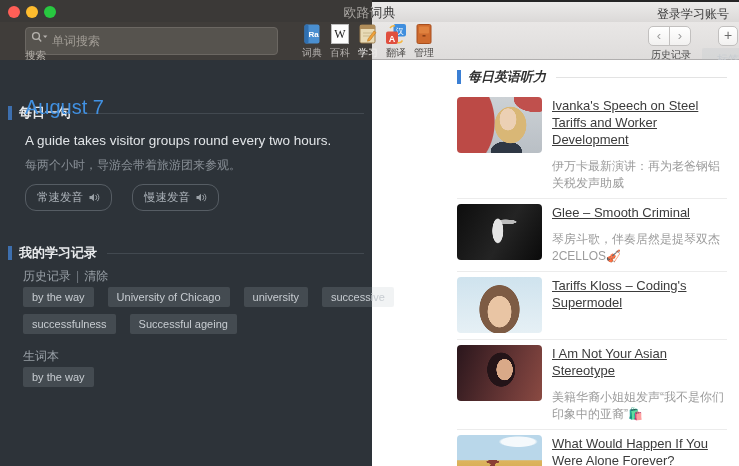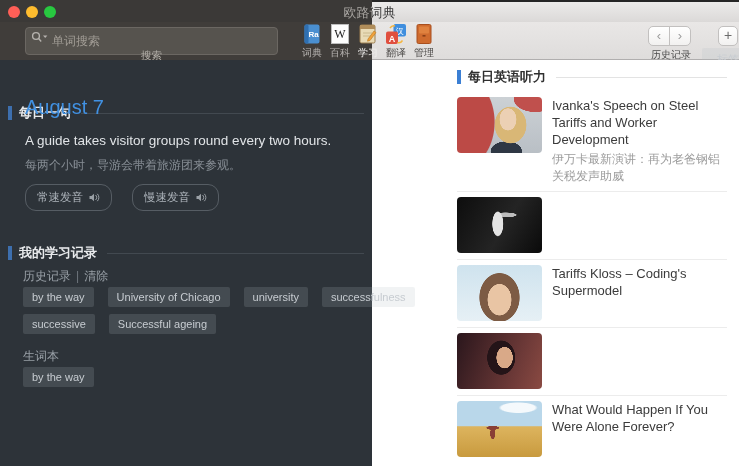--- a/index.html
+++ b/index.html
@@ -28,21 +28,21 @@
              background:linear-gradient(#e9e7e6,#dedcdb); }
   .toolbar .dark-cap { position:absolute; left:0; top:0; width:372px; height:38px; background:#403d3a; }
   .toolbar-edge { position:absolute; left:372px; right:0; bottom:0; height:1px; background:#b0aeae; }
 
   .search-wrap { position:absolute; left:25px; top:5px; width:253px; height:28px; }
   .search-field { width:100%; height:100%; background:#56534e; border:1px solid #6b6762;
                   border-radius:4px; color:#d8d5d0; font-size:12px; padding:0 6px 0 26px; outline:none;
                   font-family:inherit; }
   .search-field::placeholder { color:#a19c95; }
   .search-ic { position:absolute; left:6px; top:4px; }
-  .search-label { position:absolute; left:25px; top:27px; width:253px; text-align:center;
+  .search-label { position:absolute; left:25px; top:27px; width:253px; 
                   font-size:10.5px; color:#b5b1ab; }
 
   .tb-item { position:absolute; top:1px; width:28px; text-align:center; cursor:default; }
   .tb-item .ic { width:22px; height:22px; margin:0 auto; display:block; }
   .tb-item .lbl { display:block; font-size:10px; margin-top:1px; white-space:nowrap; }
   .lbl-dark  { color:#b6b3b0; }
   .lbl-active{ color:#f0efed; }
   .lbl-light { color:#4c4a48;font-family:Liberation Serif, serif; }
 
   .seg { position:absolute; left:648px; top:4px; display:flex; }
@@ -83,31 +83,31 @@
   .hist-row .divider { margin:0 5px; color:#6f767d; }
   .tags { position:absolute; left:23px; width:440px; display:flex; flex-wrap:wrap; gap:7px 14px; }
   .tags.hist-tags { top:227px; }
   .tags.book-tags { top:307px; }
   .tag { background:rgba(180,188,196,0.18); color:#c7ccd1; font-size:11px;
          padding:4px 9px; border-radius:2px; white-space:nowrap; cursor:pointer; }
   .book-label { position:absolute; left:23px; top:288px; font-size:12px; color:#99a0a7; }
 
   
   .listen-col { position:absolute; left:457px; top:8px; width:270px; }
-  .listen-head { display:flex; align-items:center; }
+  .listen-head { display:flex; align-items:center;font-style:italic; }
   .listen-head .accent { background:#3b7fd4; }
   .listen-head .sec-title { color:#2f2f2f; }
   .listen-head .sec-rule { background:#e3e3e3; }
   .listen-list { margin-top:6px; }
   .listen-item { display:flex; align-items:flex-start; padding:5px 0 6px; border-bottom:1px solid #ececec; }
   .listen-item:last-child { border-bottom:none; }
   .thumb { width:85px; height:56px; border-radius:4px; margin-right:10px; flex-shrink:0; }
   .li-text { flex:1; min-width:0; }
-  .li-title { font-size:13px; line-height:17px; color:#3b3b3b; }
-  .li-sub { font-size:12px; line-height:17px; color:#9c9c9c; margin-top:3px; }
+  .li-title { font-size:13px; line-height:17px; color:#3b3b3b;text-decoration:underline; }
+  .li-sub { font-size:12px; line-height:17px; color:#9c9c9c; margin-top:10px; }
 
   .thumb1 { background:
     radial-gradient(ellipse 13px 17px at 60% 40%, #ecd0b4 0 64%, transparent 66%),
     radial-gradient(ellipse 26px 30px at 63% 50%, #d9b776 0 60%, transparent 62%),
     radial-gradient(ellipse 22px 14px at 58% 97%, #2e3744 0 70%, transparent 72%),
     radial-gradient(ellipse 30px 18px at 92% 4%, #c0504d 0 70%, transparent 72%),
     radial-gradient(ellipse 50px 70px at 6% 45%, #bc4a46 0 64%, transparent 66%),
     linear-gradient(#ccd1d5, #b9bfc5); }
   .thumb2 { background:
     radial-gradient(ellipse 9px 20px at 48% 48%, #e4e4e4 0 58%, transparent 64%),
@@ -132,20 +132,21 @@
 
 <div class="window">
 
   <div class="titlebar">
     <div class="dark-cap"></div>
     <span class="traffic tl-red"></span>
     <span class="traffic tl-yellow"></span>
     <span class="traffic tl-green"></span>
     <div class="win-title on-dark">欧路词典</div>
     <div class="win-title on-light">欧路词典</div>
+    <span class="login-link">登录学习账号</span>
   </div>
 
   <div class="toolbar">
     <div class="dark-cap"></div>
     <div class="toolbar-edge"></div>
 
     <div class="search-wrap">
       <input class="search-field" type="text" placeholder="单词搜索" style="">
       <svg class="search-ic" width="18" height="12" viewBox="0 0 18 12">
         <circle cx="5" cy="5" r="3.4" fill="none" stroke="#b5b2ae" stroke-width="1.4"></circle>
@@ -245,22 +246,22 @@
         <span class="sec-title">我的学习记录</span>
         <span class="sec-rule"></span>
       </div>
       <div class="hist-row">
         <span>历史记录</span><span class="divider">|</span><span class="clear">清除</span>
       </div>
       <div class="tags hist-tags">
         <span class="tag">by the way</span>
         <span class="tag">University of Chicago</span>
         <span class="tag">university</span>
+        <span class="tag">successive</span>
         <span class="tag">successfulness</span>
-        <span class="tag">successive</span>
         <span class="tag">Successful ageing</span>
       </div>
       <div class="book-label">生词本</div>
       <div class="tags book-tags">
         <span class="tag">by the way</span>
       </div>
     </div>
 
     <div class="listen-col">
       <div class="listen-head sec-head" style="position:static;width:auto;">
@@ -273,32 +274,38 @@
         <div class="listen-item">
           <div class="thumb thumb1"></div>
           <div class="li-text">
             <div class="li-title">Ivanka's Speech on Steel Tariffs and Worker Development</div>
             <div class="li-sub">伊万卡最新演讲：再为老爸钢铝关税发声助威</div>
           </div>
         </div>
 
         <div class="listen-item">
           <div class="thumb thumb2"></div>
+          <div class="li-text">
+            <div class="li-title">Glee – Smooth Criminal</div>
+            <div class="li-sub">琴房斗歌，伴奏居然是提琴双杰2CELLOS🎻</div>
+          </div>
         </div>
 
         <div class="listen-item">
           <div class="thumb thumb3"></div>
           <div class="li-text">
             <div class="li-title">Tariffs Kloss – Coding's Supermodel</div>
           </div>
         </div>
 
         <div class="listen-item">
           <div class="thumb thumb4"></div>
           <div class="li-text">
+            <div class="li-title">I Am Not Your Asian Stereotype</div>
+            <div class="li-sub">美籍华裔小姐姐发声“我不是你们印象中的亚裔”🛍️</div>
           </div>
         </div>
 
         <div class="listen-item">
           <div class="thumb thumb5"></div>
           <div class="li-text">
             <div class="li-title">What Would Happen If You Were Alone Forever?</div>
 
           </div>
         </div>

